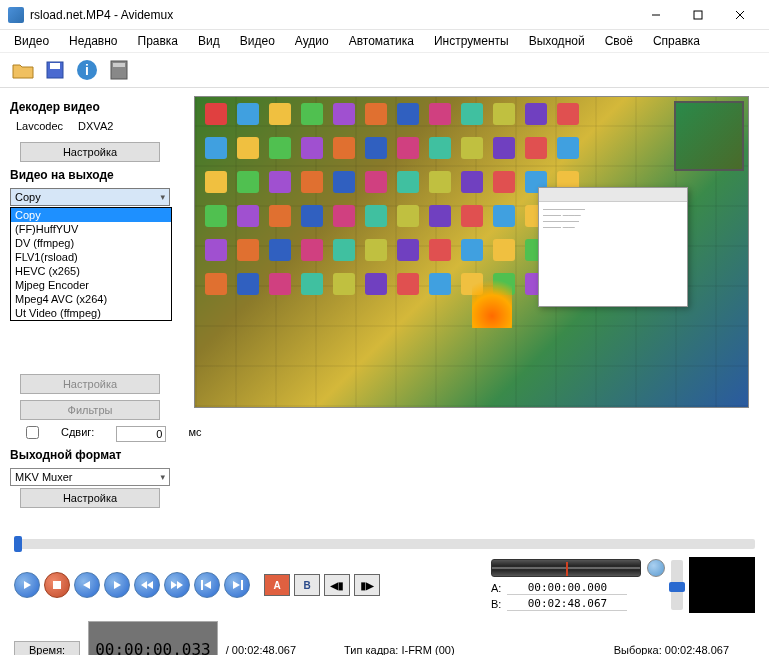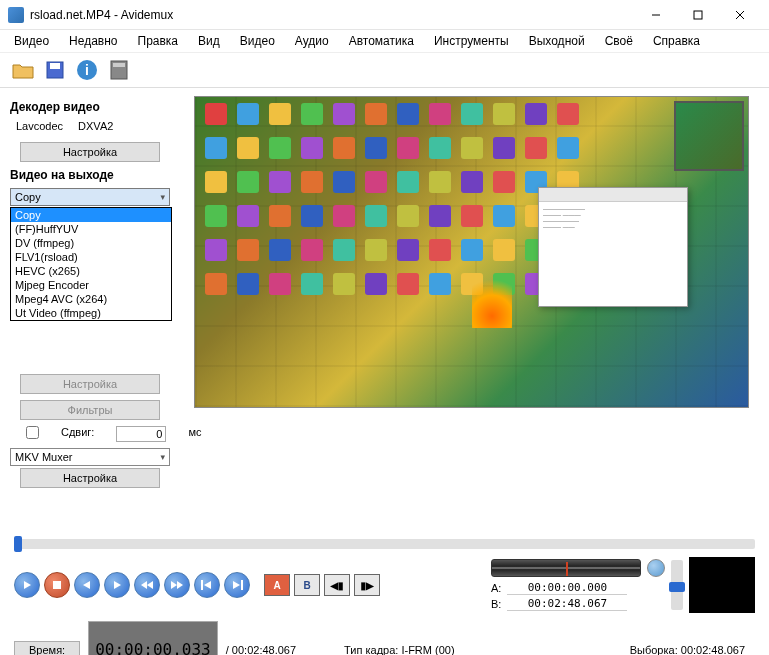--- a/index.html
+++ b/index.html
@@ -160,20 +160,21 @@
     <div class="btn disabled">Настройка</div>
     <div class="btn disabled">Фильтры</div>
 
     <div class="checkbox-row">
       <input type="checkbox" style="">
       <span>Сдвиг:</span>
       <input class="num-input" value="0" style="">
       <span>мс</span>
     </div>
 
+    <div class="section-title">Выходной формат</div>
     <div class="select-simple">
       <span>MKV Muxer</span>
       <span class="chev" style="font-size:9px;color:#555">▾</span>
     </div>
     <div class="btn">Настройка</div>
   </div>
 
   <div class="preview">
     <div class="preview-img">
       <div class="icon-grid">
@@ -337,14 +338,14 @@
       </div>
     <div class="black-box"></div>
   </div>
 </div>
 
 <div class="status-row">
   <div class="time-label-btn">Время:</div>
   <div class="time-box">00:00:00.033</div>
   <span>/ 00:02:48.067</span>
   <span style="margin-left:40px">Тип кадра:  I-FRM (00)</span>
-  <span style="margin-left:auto;margin-right:10px"><span>Выборка:</span> <span>00:02:48.067</span></span>
+  <span style="margin-left:auto;margin-right:26px"><span>Выборка:</span> <span>00:02:48.067</span></span>
 </div>
 
 </body></html>

